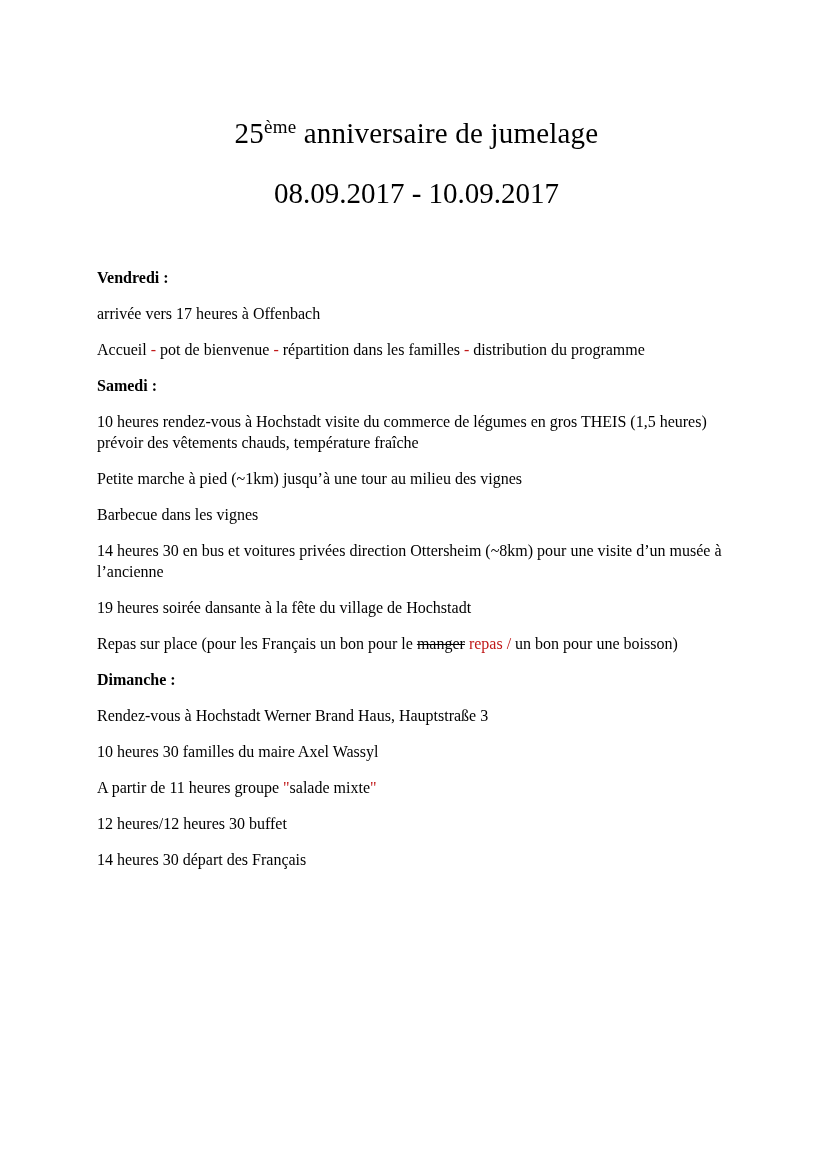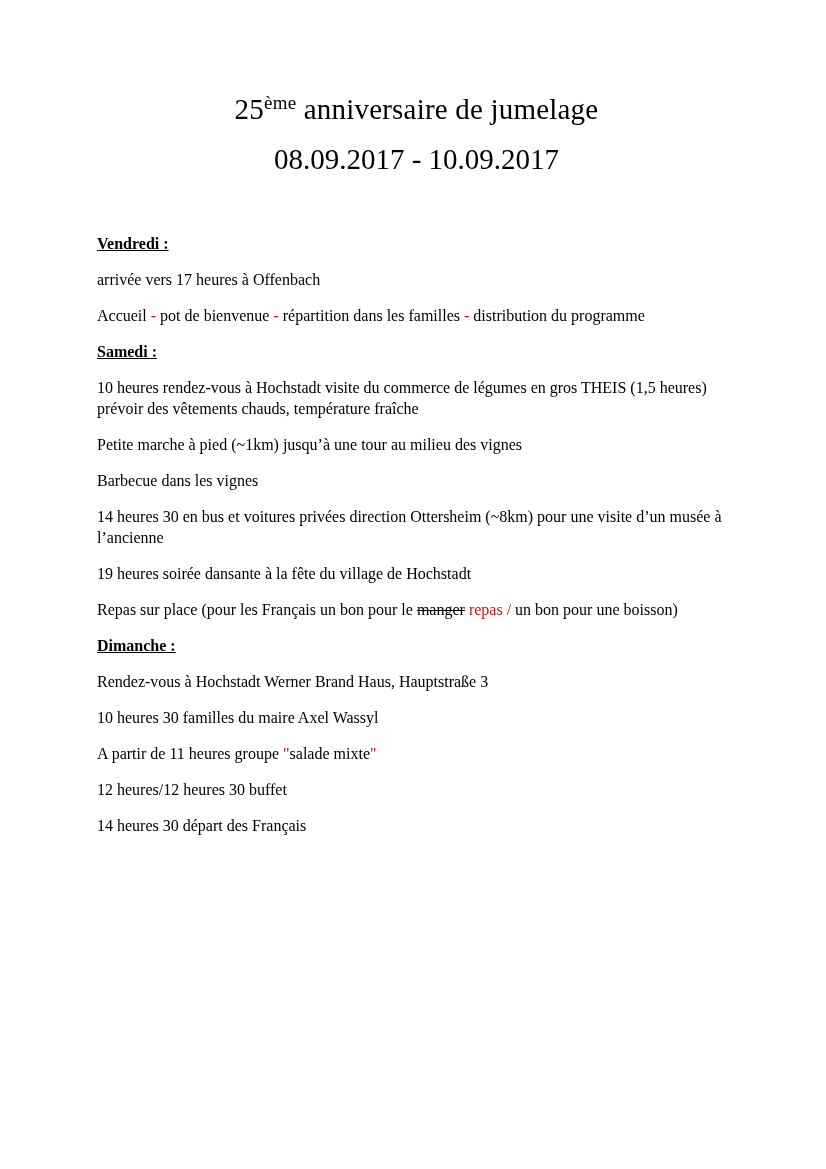--- a/index.html
+++ b/index.html
@@ -15,53 +15,52 @@
     overflow: hidden;
   }
   .page {
     box-sizing: border-box;
     width: 826px;
     height: 1169px;
     padding: 0 90px 0 97px;
   }
   .title-block {
     text-align: center;
-    padding-top: 92px;
+    padding-top: 116px;
   }
   .doc-title {
     font-size: 29px;
     font-weight: normal;
     margin: 0;
     line-height: 34px;
     letter-spacing: 0.2px;
   }
   .doc-title sup {
     font-size: 19px;
     vertical-align: baseline;
     position: relative;
     top: -0.55em;
   }
   .doc-subtitle {
     font-size: 29px;
     font-weight: normal;
-    margin: 12px 0 0 0;
+    margin: 22px 0 0 0;
     line-height: 34px;
   }
   .content {
     margin-top: 57px;
     width: 636px;
     font-size: 16px;
   }
   .content p {
     margin: 0 0 15px 0;
     line-height: 21px;
   }
   .heading-text {
     font-weight: bold;
-    text-decoration: underline;
   }
   .b { font-weight: normal; }
   .red { color: var(--accent-red, #c01818); }
   .strike { text-decoration: line-through; }
 </style>
 </head>
 <body>
 
 <div class="page">
   <div class="title-block">

